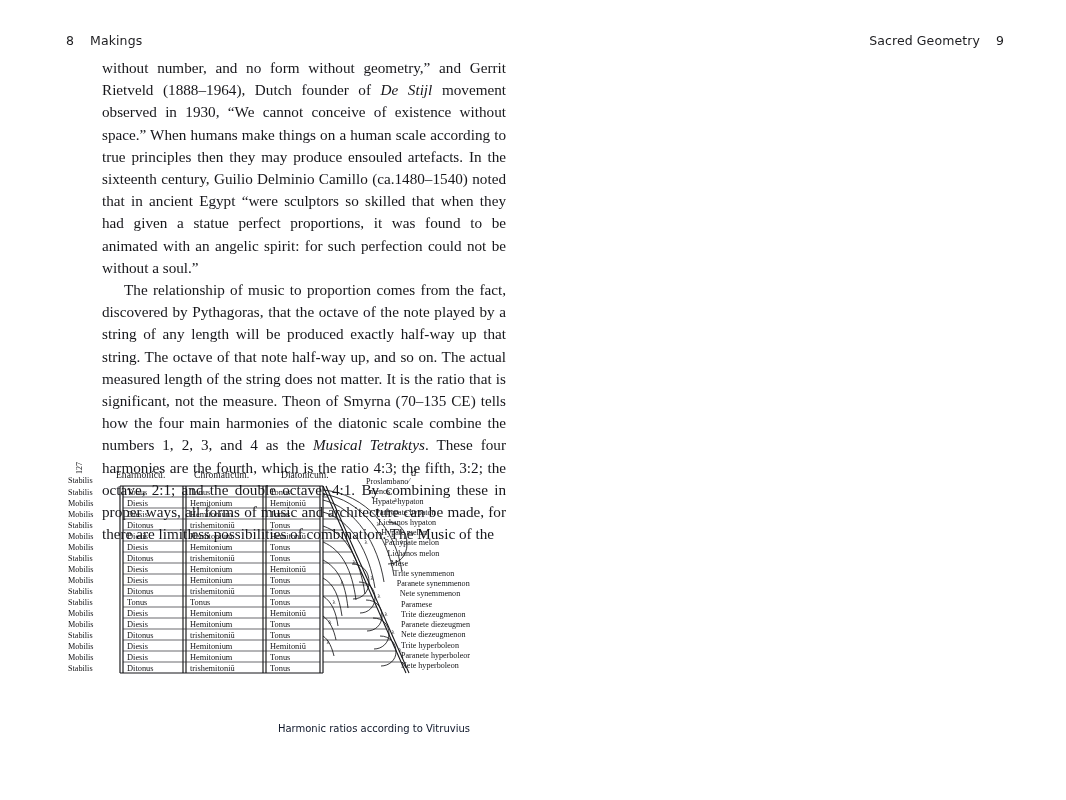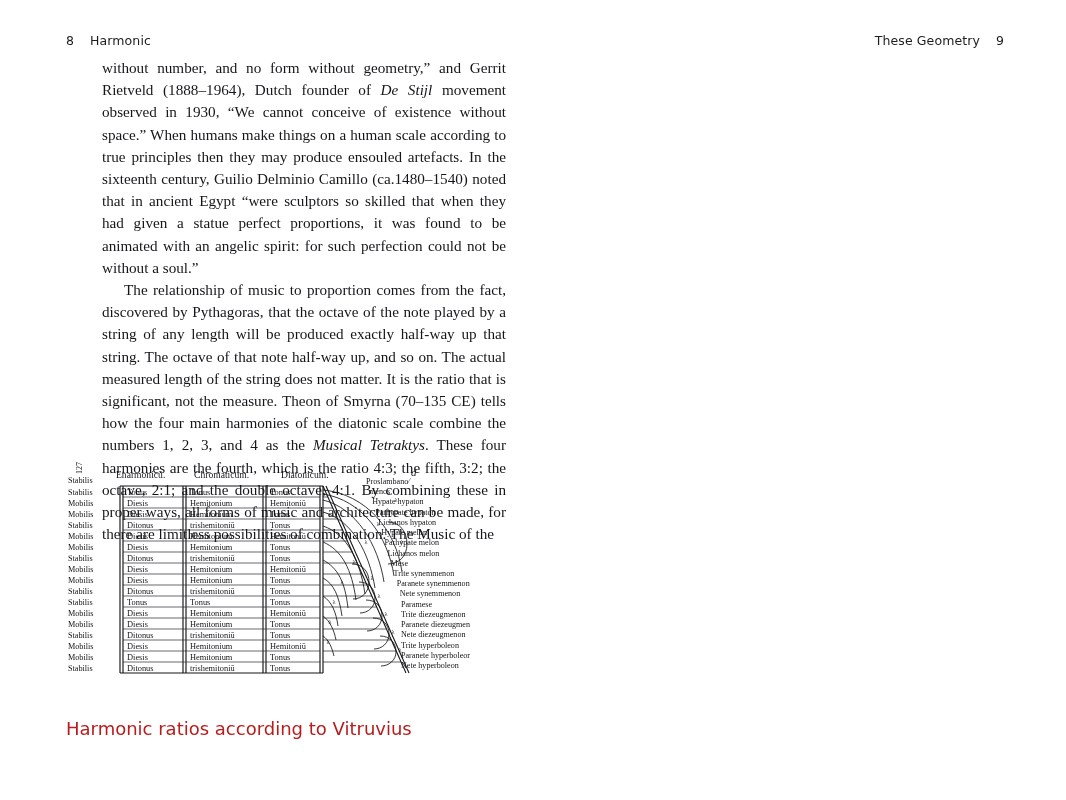--- a/index.html
+++ b/index.html
@@ -53,45 +53,45 @@
   .col p { margin: 0; }
   .col p + p { text-indent: 1.45em; }
   .col i, .col em { font-style: italic; }
 
   #left-body  { left: 66px; top: 57px;  width: 404px; }
 
   
   .caption {
     position: absolute;
     font-family: "DejaVu Sans", "Liberation Sans", sans-serif;
-    font-size: 18px;
+    font-size: 10px;
     line-height: 19.4px;
-    color: #b91c1c;
-    text-align: left;
+    color: #0f172a;
+    text-align: right;
   }
   #caption-vitruvius { left: 66px; top: 719px; width: 404px; }
 
   
   #vitruvius-plate {
     position: absolute;
     left: 66px; top: 460px;
     width: 404px; height: 222px;
   }
   #vitruvius-plate svg { display: block; width: 404px; height: 222px; }
 </style>
 </head>
 <body>
 
 <div class="spread">
 
   <div class="runhead left">
-    <span class="num">8</span><span class="ttl">Harmonic</span>
+    <span class="num">8</span><span class="ttl">Makings</span>
   </div>
   <div class="runhead right">
-    <span class="ttl">These Geometry</span><span class="num">9</span>
+    <span class="ttl">Sacred Geometry</span><span class="num">9</span>
   </div>
 
   <div class="page left">
 
     <div class="col" id="left-body">
       <p>without number, and no form without geometry,” and Gerrit Rietveld (1888–1964), Dutch founder of <i>De Stijl</i> movement observed in 1930, “We cannot conceive of existence without space.” When humans make things on a human scale according to true principles then they may produce ensouled artefacts. In the sixteenth century, Guilio Delminio Camillo (ca.1480–1540) noted that in ancient Egypt “were sculptors so skilled that when they had given a statue perfect proportions, it was found to be animated with an angelic spirit: for such perfection could not be without a soul.”</p>
       <p>The relationship of music to proportion comes from the fact, discovered by Pythagoras, that the octave of the note played by a string of any length will be produced exactly half-way up that string. The octave of that note half-way up, and so on. The actual measured length of the string does not matter. It is the ratio that is significant, not the measure. Theon of Smyrna (70–135 CE) tells how the four main harmonies of the diatonic scale combine the numbers 1, 2, 3, and 4 as the <i>Musical Tetraktys</i>. These four harmonies are the fourth, which is the ratio 4:3; the fifth, 3:2; the octave, 2:1; and the double octave, 4:1. By combining these in proper ways, all forms of music and architecture can be made, for there are limitless possibilities of combination. The Music of the</p>
     </div>
 
     <div id="vitruvius-plate">

